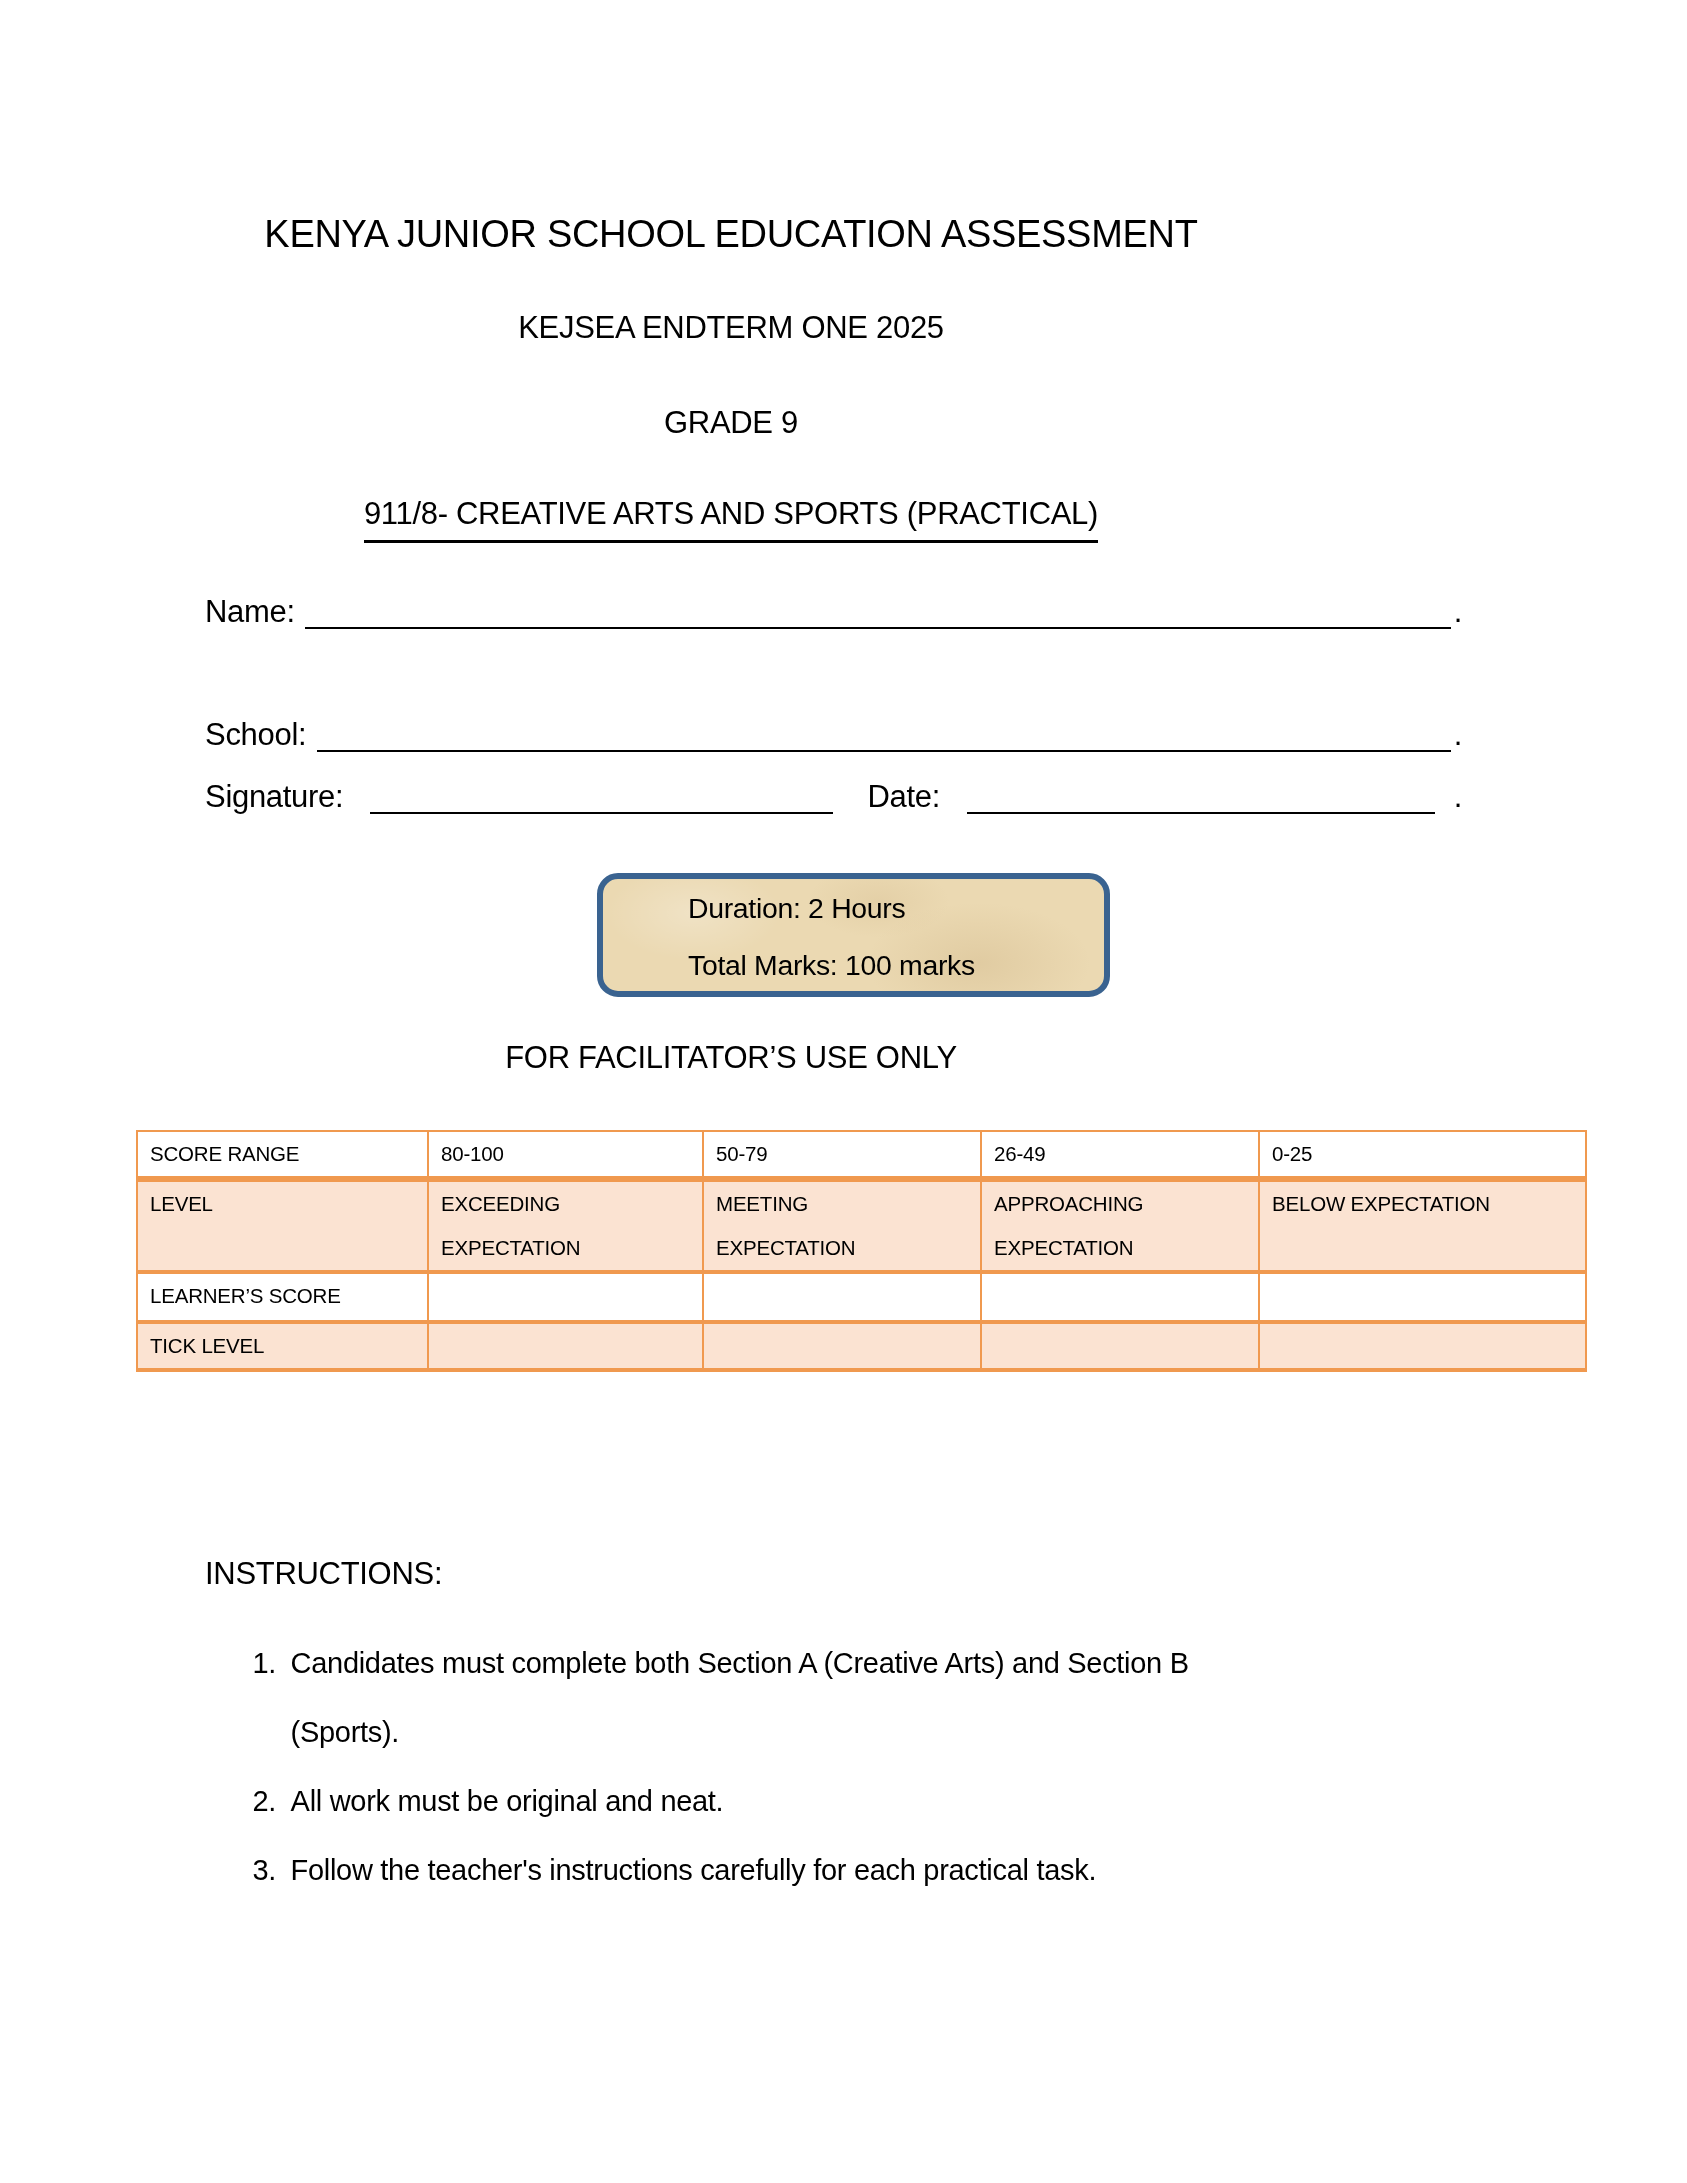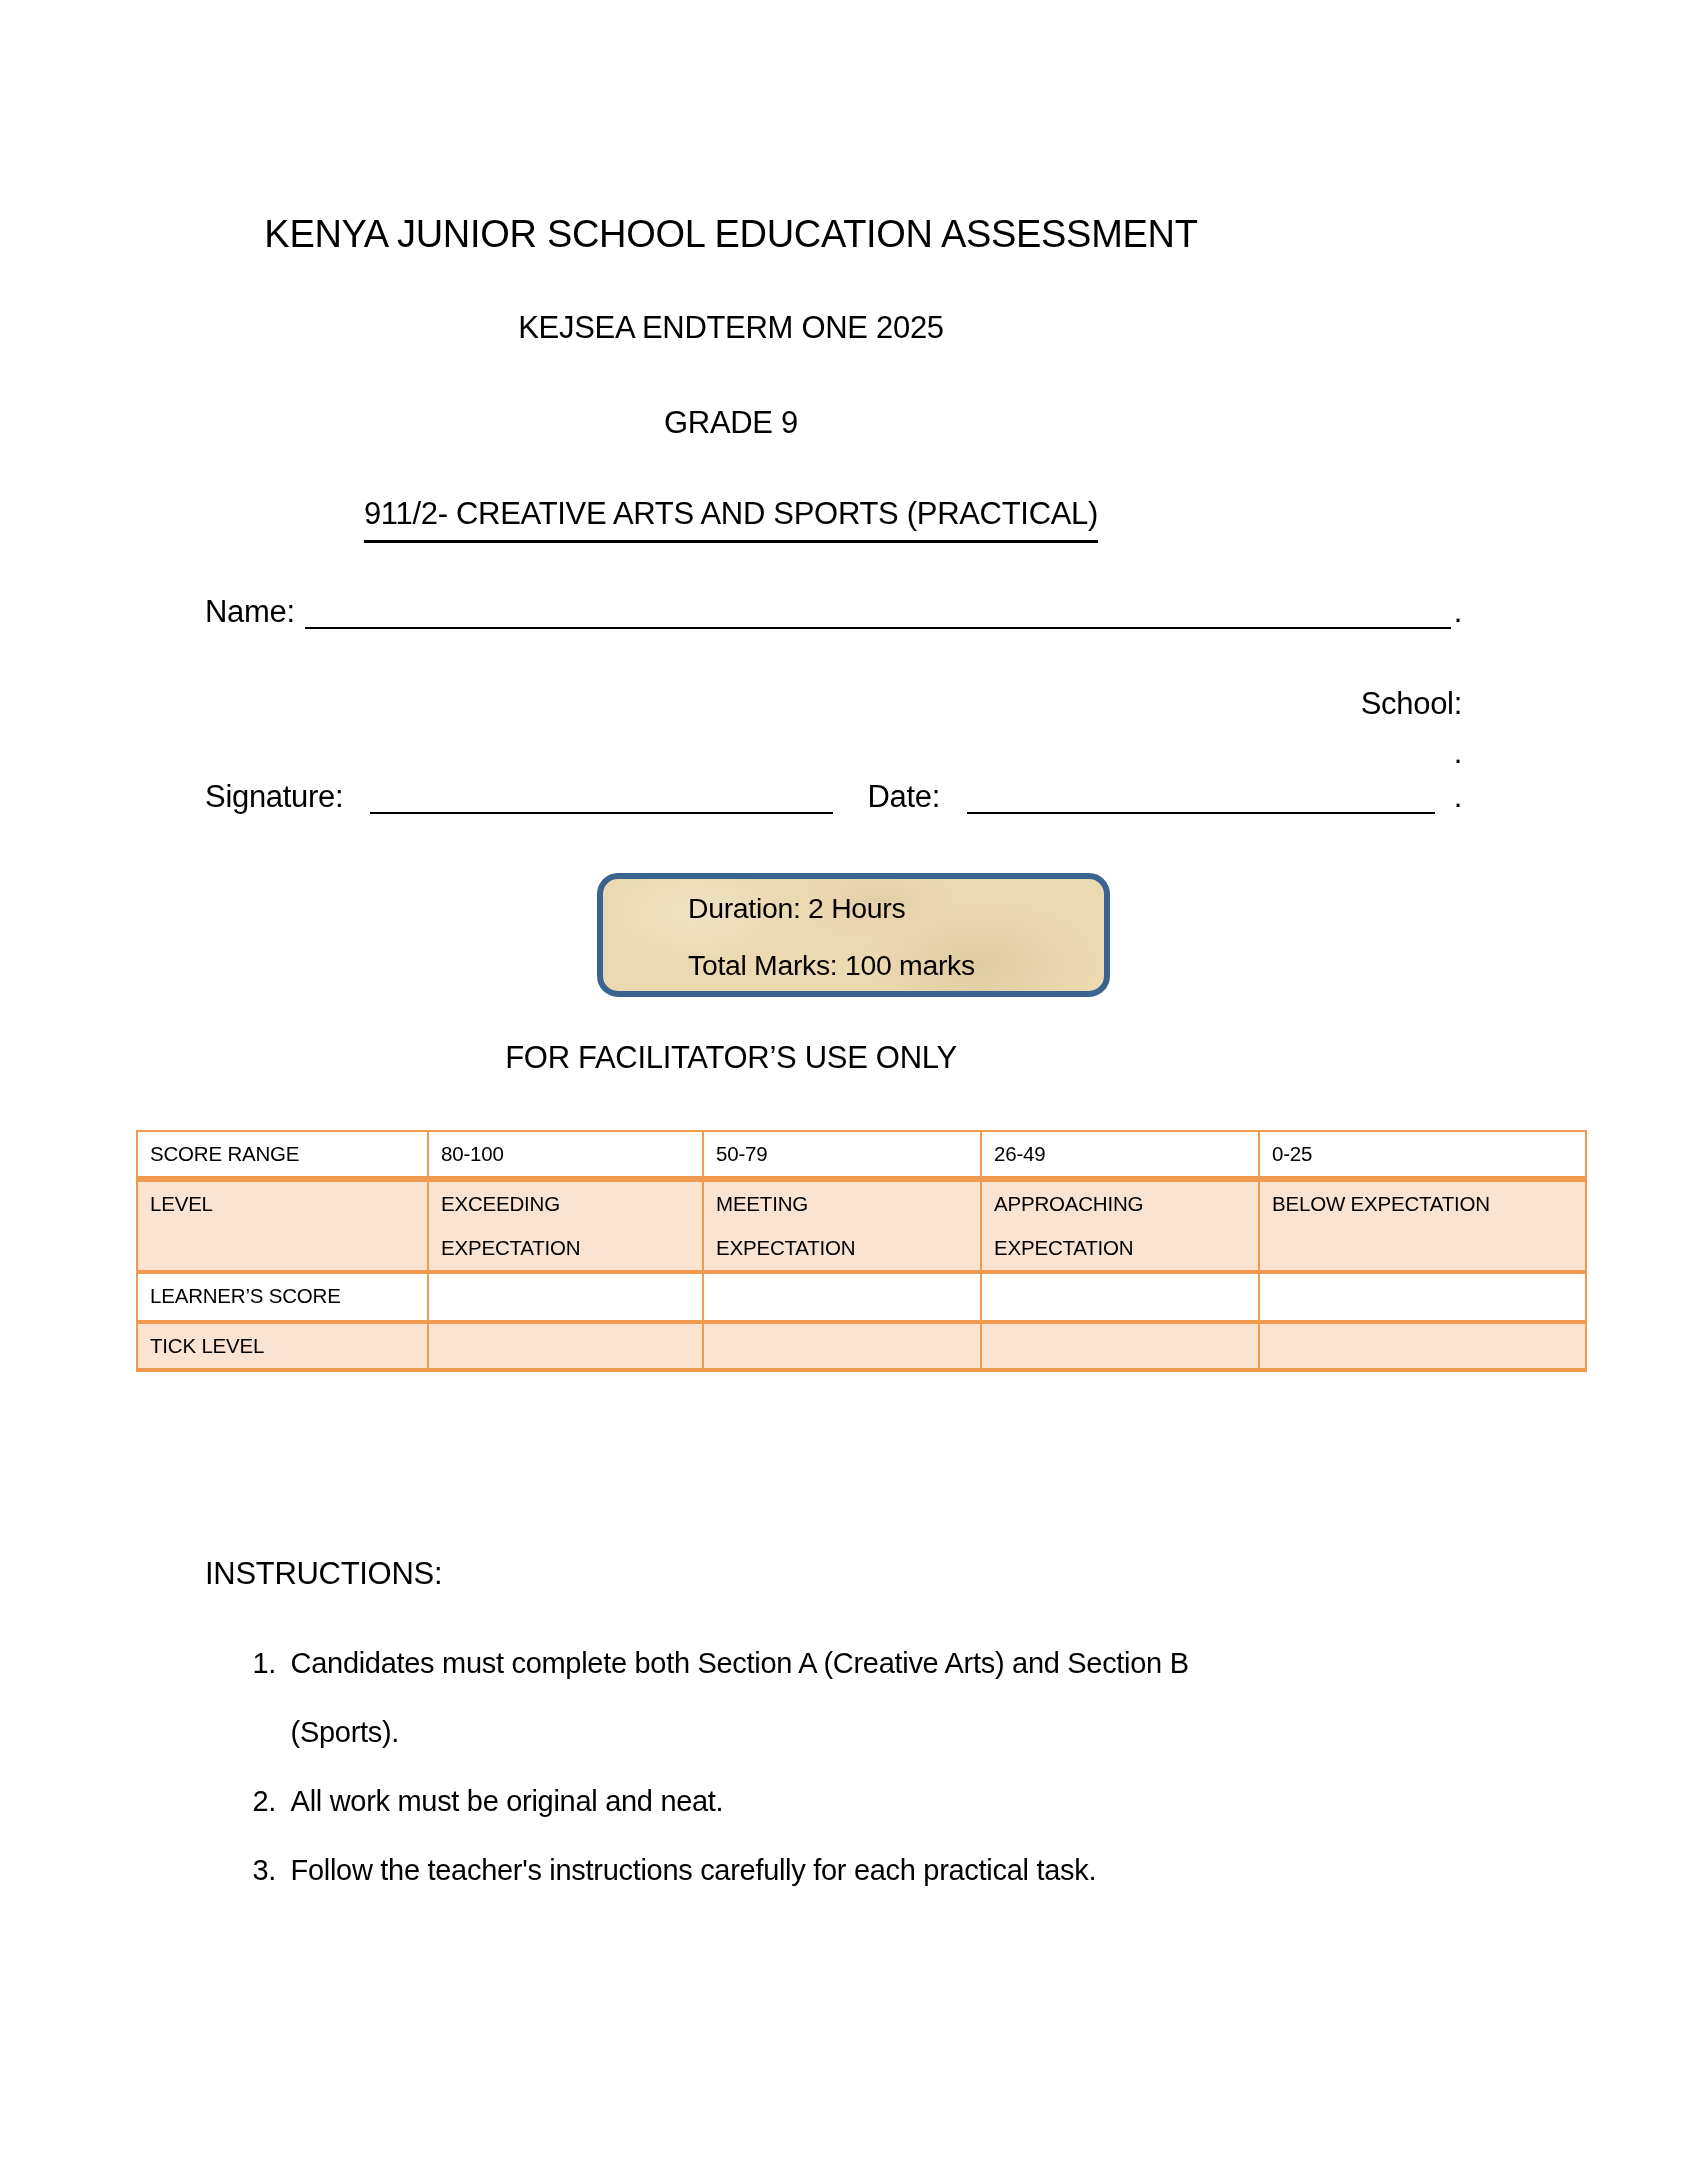--- a/index.html
+++ b/index.html
@@ -34,21 +34,21 @@
     border-bottom:3.3px solid var(--ink);
     padding-bottom:8px;
   }
 
   .field-row{
     display:flex;align-items:flex-end;
     left:205px;width:1257px;
     font-size:31px;line-height:42px;
   }
   .row-name{top:591px;}
-  .row-school{top:683px;flex-direction:column;}
+  .row-school{top:714px;}
   .row-signature{top:776px;gap:16px;}
   .fill-line{
     flex:1 1 auto;
     border-bottom:2px solid var(--ink);
     margin:0 0 4px 10.6px;
     height:2.6px;
   }
   .fill-line.fixed{flex:0 0 463px;}
   .date-label{margin-left:18.5px;}
   .dot{margin-left:2.6px;}
@@ -112,21 +112,21 @@
 </style>
 </head>
 <body>
 
 <div class="page">
 
   <div class="abs centered doc-title">KENYA JUNIOR SCHOOL EDUCATION ASSESSMENT</div>
   <div class="abs centered doc-series">KEJSEA ENDTERM ONE 2025</div>
   <div class="abs centered doc-grade">GRADE 9</div>
   <div class="abs centered doc-subject">
-    <span class="u">911/2- CREATIVE ARTS AND SPORTS (PRACTICAL)</span>
+    <span class="u">911/8- CREATIVE ARTS AND SPORTS (PRACTICAL)</span>
   </div>
 
   <div class="abs field-row row-name">
     <span>Name:</span>
     <span class="fill-line"></span>
     <span class="dot">.</span>
   </div>
 
   <div class="abs field-row row-school">
     <span>School:</span>

